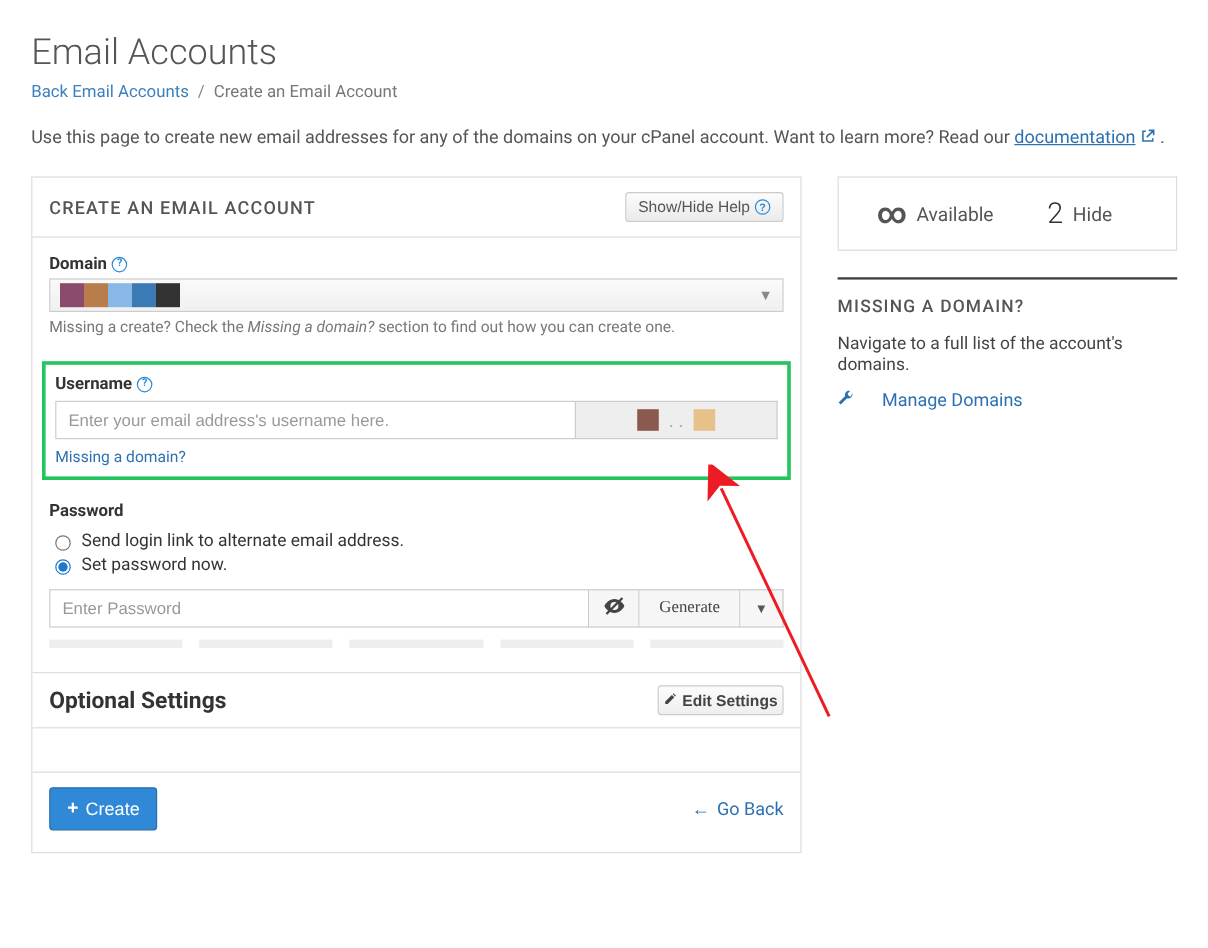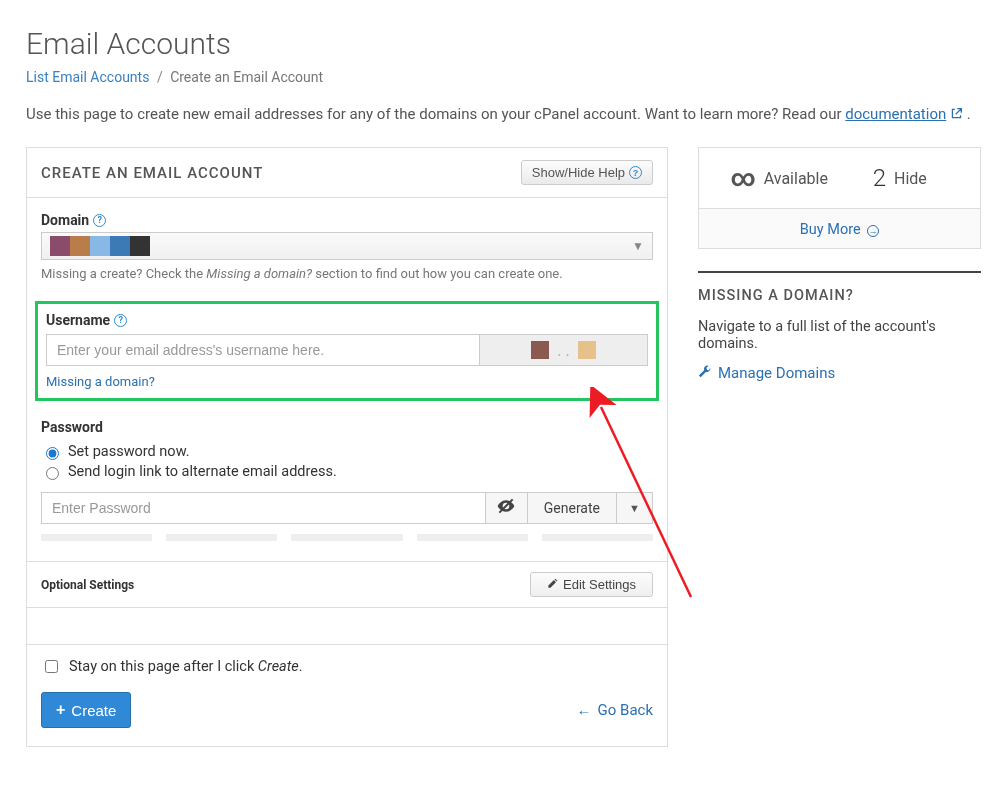--- a/index.html
+++ b/index.html
@@ -99,51 +99,51 @@
     position:relative;
   }
   .addon-redact { width:18px; height:18px; }
   .link { color:#2b71b1; font-size:13px; text-decoration:none; cursor:pointer;}
   .radio-row { display:flex; align-items:center; gap:6px; font-size:14.5px; color:#333; margin:3px 0;}
   .radio-row input { accent-color:#1c79cc; }
   .pw-row { display:flex; margin-top:12px;}
   .pw-input { flex:1; border:1px solid #ccc; padding:7px 10px; font-size:14px;}
   .pw-input::placeholder { color:#999;}
   .eye-btn { width:42px; border:1px solid #ccc; border-left:none; background:#f6f6f6; display:flex; align-items:center; justify-content:center; cursor:pointer;}
-  .gen-btn { border:1px solid #ccc; border-left:none; background:#f6f6f6; padding:0 16px; font-size:14px; color:#444; cursor:pointer; display:flex;align-items:center;}
+  .gen-btn { border:1px solid #ccc; border-left:none; background:#f6f6f6; padding:0 16px; font-size:14px; color:#444; cursor:pointer; display:flex;align-items:center;font-family:Liberation Serif, serif;}
   .caret-btn { width:36px; border:1px solid #ccc; border-left:none; background:#f6f6f6; display:flex; align-items:center; justify-content:center; cursor:pointer;}
   .strength-bars { display:flex; gap:14px; margin-top:10px;}
   .strength-bars div { flex:1; height:7px; background:#eee; }
   .opt-header { border-top:1px solid #ddd; border-bottom:1px solid #ddd; padding:10px 14px; display:flex; justify-content:space-between; align-items:center; margin:0 -14px;}
-  .opt-title { font-weight:700; font-size:12px; color:#333;}
-  .edit-btn { font-size:13px; padding:4px 16px; border:1px solid #ccc; background:linear-gradient(#fcfcfc,#efefef); border-radius:3px; cursor:pointer; display:flex; align-items:center; gap:5px; color:#444;}
+  .opt-title { font-weight:700; font-size:19px; color:#333;}
+  .edit-btn { font-size:13px; padding:4px 4px; border:1px solid #ccc; background:linear-gradient(#fcfcfc,#efefef); border-radius:3px; cursor:pointer; display:flex; align-items:center; gap:5px; color:#444;font-weight:bold;}
   .footer-area { border-top:1px solid #ddd; padding:12px 14px 14px 14px; margin:36px -14px 0 -14px;}
   .stay-row { display:flex; align-items:center; gap:8px; font-size:14.5px; color:#333; margin-bottom:16px;}
   .action-row { display:flex; justify-content:space-between; align-items:center;}
   .create-btn { background:#2f89d6; color:#fff; border:1px solid #276fa7; padding:8px 14px; font-size:15px; border-radius:3px; cursor:pointer; display:flex; align-items:center; gap:6px;}
   .goback { color:#2b71b1; text-decoration:none; font-size:15px; display:flex; align-items:center; gap:6px; cursor:pointer;}
   
   .stats-box { border:1px solid #ddd; display:flex; flex-direction:column;}
   .stats-row { display:flex; padding:16px 20px;}
   .stat { flex:1; display:flex; align-items:center; justify-content:center; gap:8px; color:#555;}
   .stat-val { font-size:24px; color:#333; font-weight:300;}
   .stat-inf { font-size:24px; font-weight:700;}
   .buy-row { border-top:1px solid #ddd; background:#fafafa; padding:10px; text-align:center;}
   .side-head { font-weight:500; letter-spacing:1px; color:#555; font-size:14.5px; text-transform:uppercase; border-top:2px solid #444; padding-top:14px; margin-top:22px; margin-bottom:14px;}
   .side-text { font-size:14.5px; color:#444; margin-bottom:12px;}
-  .side-link { color:#2b71b1; text-decoration:none; font-size:15px; display:flex; align-items:center; gap:6px; cursor:pointer;}
+  .side-link { color:#2b71b1; text-decoration:none; font-size:15px; display:flex; align-items:center; gap:23px; cursor:pointer;}
   .arrow-overlay { position:absolute; pointer-events:none; }
 </style>
 </head>
 <body>
 
 <h1>Email Accounts</h1>
 
 <div class="breadcrumb">
-  <a href="#">List Email Accounts</a>
+  <a href="#">Back Email Accounts</a>
   <span class="sep">/</span>
   <span class="current">Create an Email Account</span>
 </div>
 
 <div class="intro">
   <span>Use this page to create new email addresses for any of the domains on your cPanel account. Want to learn more? Read our </span>
   <a href="#"><span>documentation</span></a>
   <span class="extlink-icon">
     <svg viewBox="0 0 16 16" width="13" height="13">
         <path fill="none" stroke="#2b71b1" stroke-width="1.6" d="M6 3H3v10h10V10 M9 2h5v5 M14 2 7 9"></path>
@@ -197,26 +197,26 @@
             </div>
           </div>
           <a class="link" style="display:inline-block; margin-top:8px;">Missing a domain?</a>
         </div>
 
         <div class="section">
           <div class="field-label" style="margin-bottom:8px;text-align:right;">
             <span>Password</span>
           </div>
           <label class="radio-row">
+            <input type="radio" name="pw" style="">
+            <span>Send login link to alternate email address.</span>
+          </label>
+          <label class="radio-row">
             <input type="radio" name="pw" checked="" style="">
             <span>Set password now.</span>
-          </label>
-          <label class="radio-row">
-            <input type="radio" name="pw" style="">
-            <span>Send login link to alternate email address.</span>
           </label>
           <div class="pw-row">
             <input class="pw-input" type="password" placeholder="Enter Password" style="">
             <div class="eye-btn">
               <span>
                 <svg width="20" height="20" viewBox="0 0 24 24">
                     <path fill="#444" d="M12 5c5 0 9 4.5 10 7-1 2.5-5 7-10 7S3 14.5 2 12c1-2.5 5-7 10-7zm0 3a4 4 0 100 8 4 4 0 000-8z"></path>
                     <line x1="4" y1="20" x2="20" y2="4" stroke="#444" stroke-width="2.4"></line>
                   </svg>
               </span>
@@ -241,24 +241,20 @@
             <span>
               <svg width="11" height="11" viewBox="0 0 16 16">
                   <path fill="#444" d="M2 11l8-8 3 3-8 8H2v-3zM11 2l1-1 3 3-1 1-3-3z"></path>
                 </svg>
             </span>
             <span>Edit Settings</span>
           </button>
         </div>
 
         <div class="footer-area">
-          <label class="stay-row">
-            <input type="checkbox" style="">
-            <span><span>Stay on this page after I click </span><i>Create</i><span>.</span></span>
-          </label>
           <div class="action-row">
             <button class="create-btn">
               <span style="font-weight:700;font-size:16px;">+</span>
               <span>Create</span>
             </button>
             <a class="goback">
               <span>←</span>
               <span>Go Back</span>
             </a>
           </div>
@@ -281,26 +277,20 @@
     <div class="stats-box">
       <div class="stats-row">
         <div class="stat">
           <span class="stat-inf">∞</span>
           <span>Available</span>
         </div>
         <div class="stat">
           <span class="stat-val">2</span>
           <span>Hide</span>
         </div>
-      </div>
-      <div class="buy-row">
-        <a class="link" style="font-size:14.5px;">
-          <span>Buy More</span>
-          <span style="display:inline-block;border:1.5px solid #2b71b1;border-radius:50%;width:12px;height:12px;line-height:10px;font-size:9px;text-align:center;margin-left:3px;">→</span>
-        </a>
       </div>
     </div>
 
     <div class="side-head">MISSING A DOMAIN?</div>
     <div class="side-text">Navigate to a full list of the account's domains.</div>
     <a class="side-link">
       <span>
         <svg width="14" height="14" viewBox="0 0 16 16">
             <path fill="#2b71b1" d="M14 4a4 4 0 01-5 5l-6 6-2-2 6-6a4 4 0 015-5l-2.5 2.5 1 2 2 1L14 4z"></path>
           </svg>

